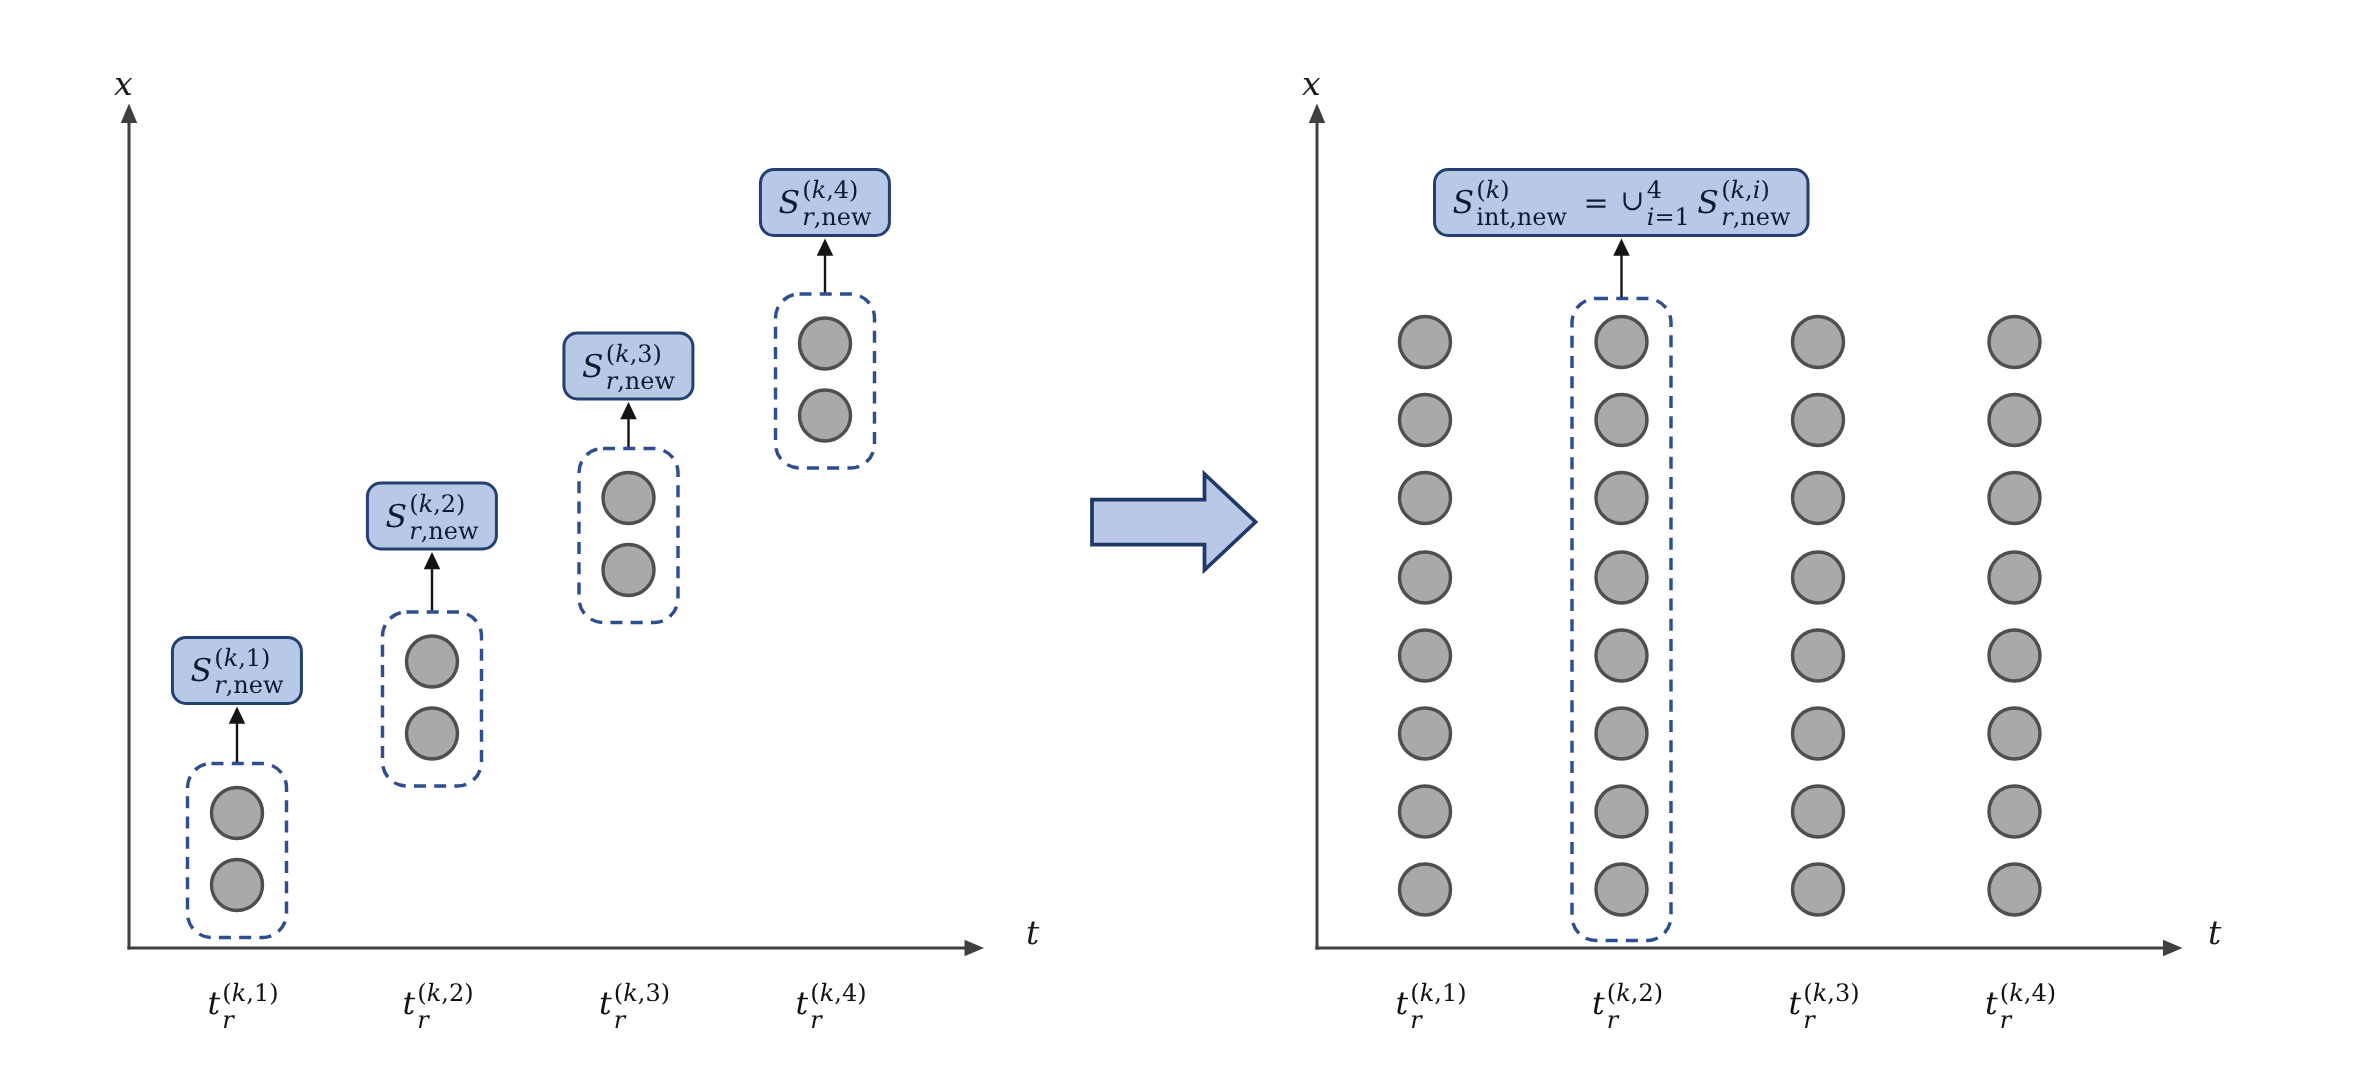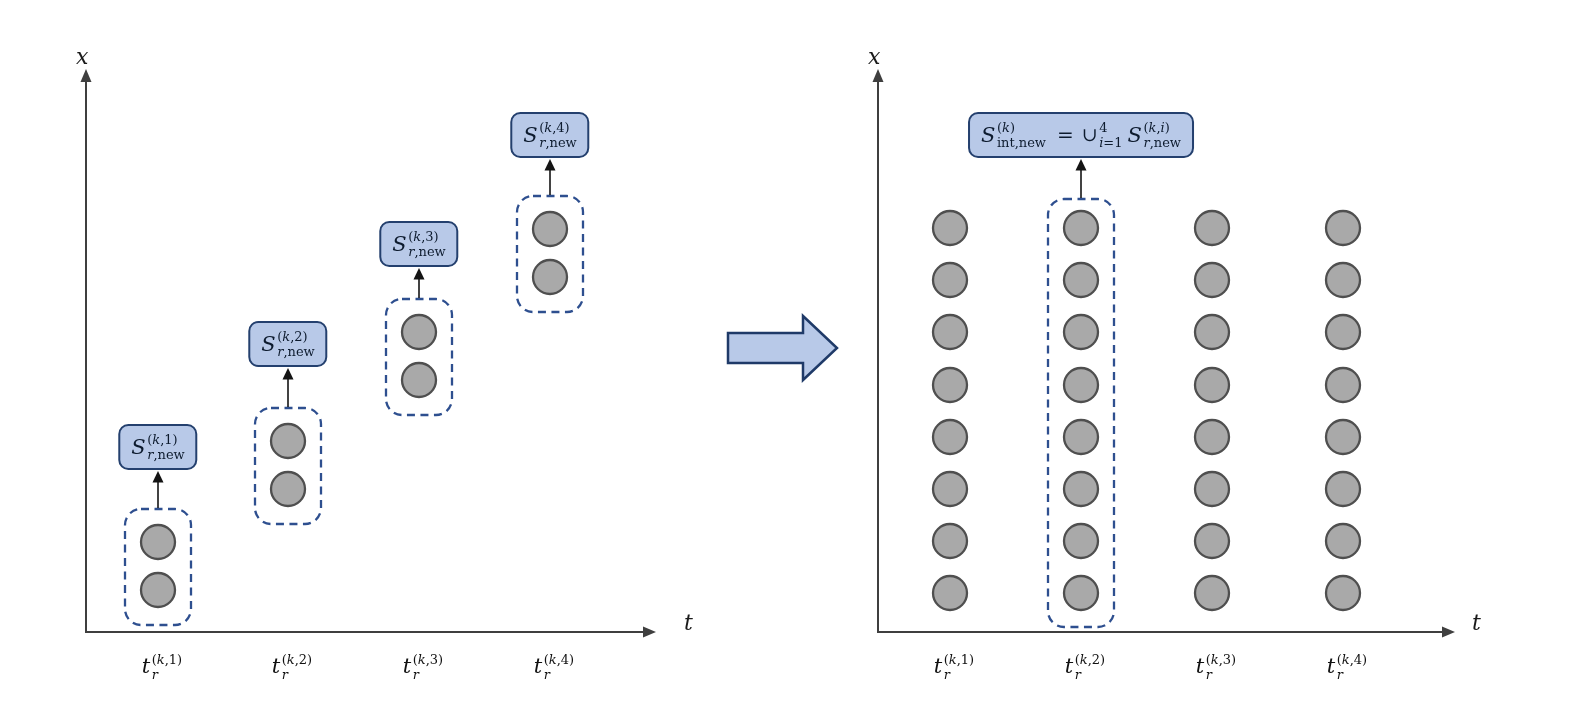--- a/index.html
+++ b/index.html
@@ -42,21 +42,21 @@
   .math{display:inline-flex;align-items:center;color:#0d1b2e;}
   .tick .math{color:#111;}
   .math .base{font-size:21px;line-height:1;}
   .math .base.it{font-style:italic;}
   .math .base.op{font-size:19px;transform:translateY(-1px);}
   .math .eq{font-size:20px;margin:0 3px 0 6px;line-height:1;}
   .math .stack{
     display:inline-flex;
     flex-direction:column;
     align-items:flex-start;
-    font-size:13px;
+    font-size:16px;
     line-height:1.12;
     margin-left:1.5px;
     transform:translateY(1px);
   }
   .math .stack i{font-style:italic;}
   .math + .math{margin-left:5px;}
 </style>
 </head>
 <body>
 

